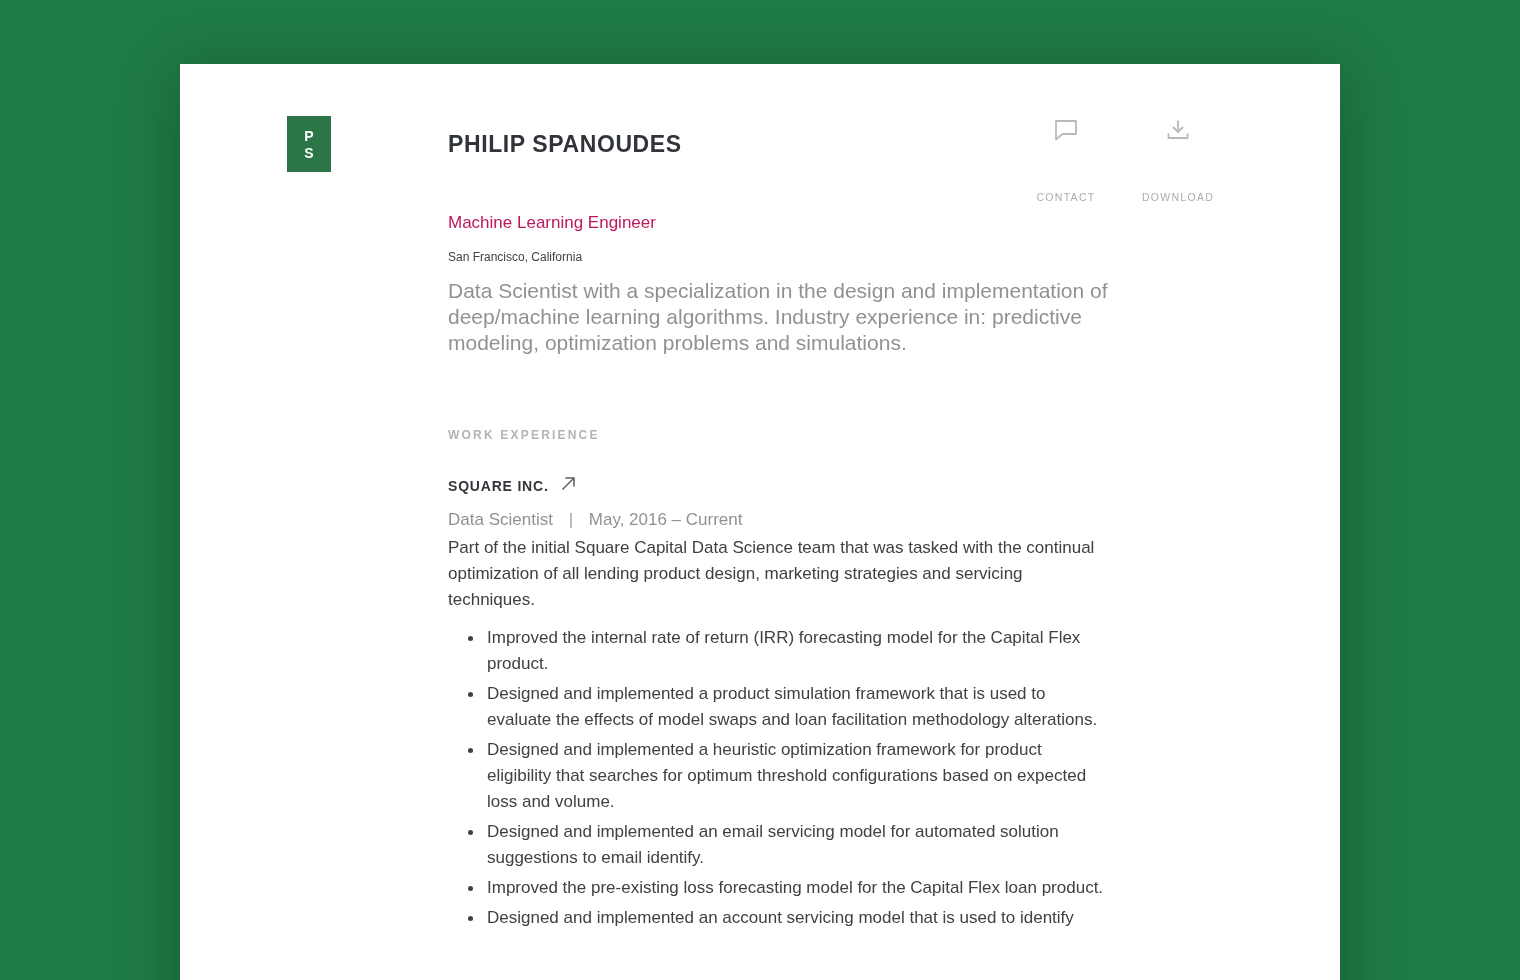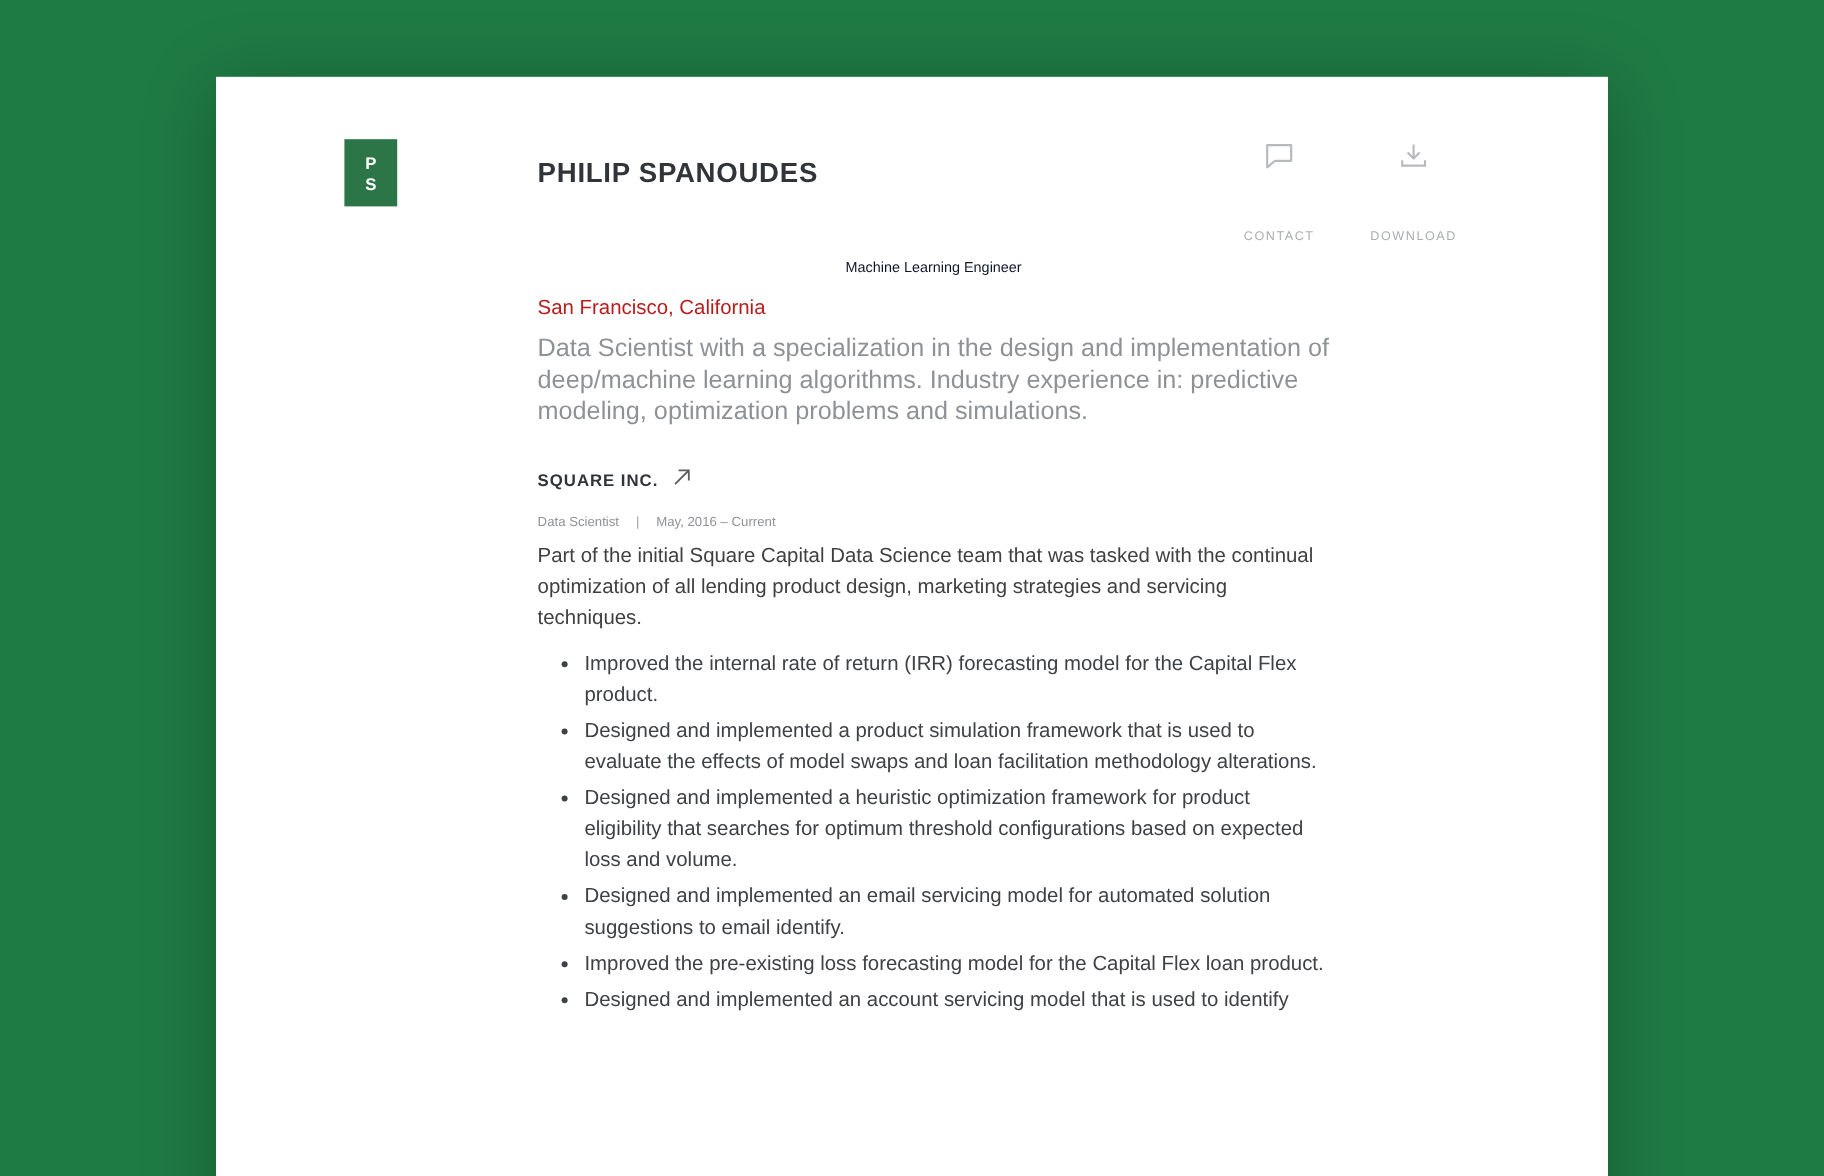--- a/index.html
+++ b/index.html
@@ -79,30 +79,29 @@
 
   
   .content {
     position: absolute;
     left: 268px;
     top: 146px;
     width: 660px;
   }
   .content p { margin: 0; }
   .job-title {
-    font-size: 12px;
-    line-height: 26px;
-    color: #0f172a;
-    text-align: center;
+    font-size: 17px;
+    line-height: 26px;
+    color: #be185d;
   }
   .location {
     margin-top: 8px !important;
-    font-size: 17px;
-    line-height: 26px;
-    color: #b91c1c;
+    font-size: 12px;
+    line-height: 26px;
+    color: #404040;
   }
   .summary {
     margin-top: 8px !important;
     font-size: 21px;
     line-height: 26px;
     color: #8f9295;
   }
   .section-label {
     margin: 72px 0 0;
     font-size: 12px;
@@ -119,21 +118,21 @@
   }
   .company {
     font-size: 14px;
     font-weight: 700;
     letter-spacing: 0.8px;
     color: #31353a;
   }
   .company-row svg { stroke: #595d60; fill: none; stroke-width: 1.5; }
   .meta {
     margin-top: 12px !important;
-    font-size: 11px;
+    font-size: 17px;
     line-height: 26px;
     color: #8f9295;
   }
   .meta .sep { margin: 0 11px; color: #9da0a3; }
   .entry-desc {
     margin-top: 2px !important;
     font-size: 17px;
     line-height: 26px;
     color: #404040;
   }
@@ -193,20 +192,21 @@
         </span>
         <span class="action-label">DOWNLOAD</span>
       </div>
     </div>
 
     <div class="content">
       <p class="job-title">Machine Learning Engineer</p>
       <p class="location">San Francisco, California</p>
       <p class="summary">Data Scientist with a specialization in the design and implementation of deep/machine learning algorithms. Industry experience in: predictive modeling, optimization problems and simulations.</p>
 
+      <h2 class="section-label">WORK EXPERIENCE</h2>
 
       <section class="entry">
         <div class="company-row">
           <span class="company">SQUARE INC.</span>
           <span>
             <svg width="15" height="15" viewBox="0 0 15 15">
               <path d="M1.5 13.5 L12.5 2.5"></path>
               <path d="M4.5 2 H13 V10.5" stroke-linejoin="miter"></path>
             </svg>
           </span>

